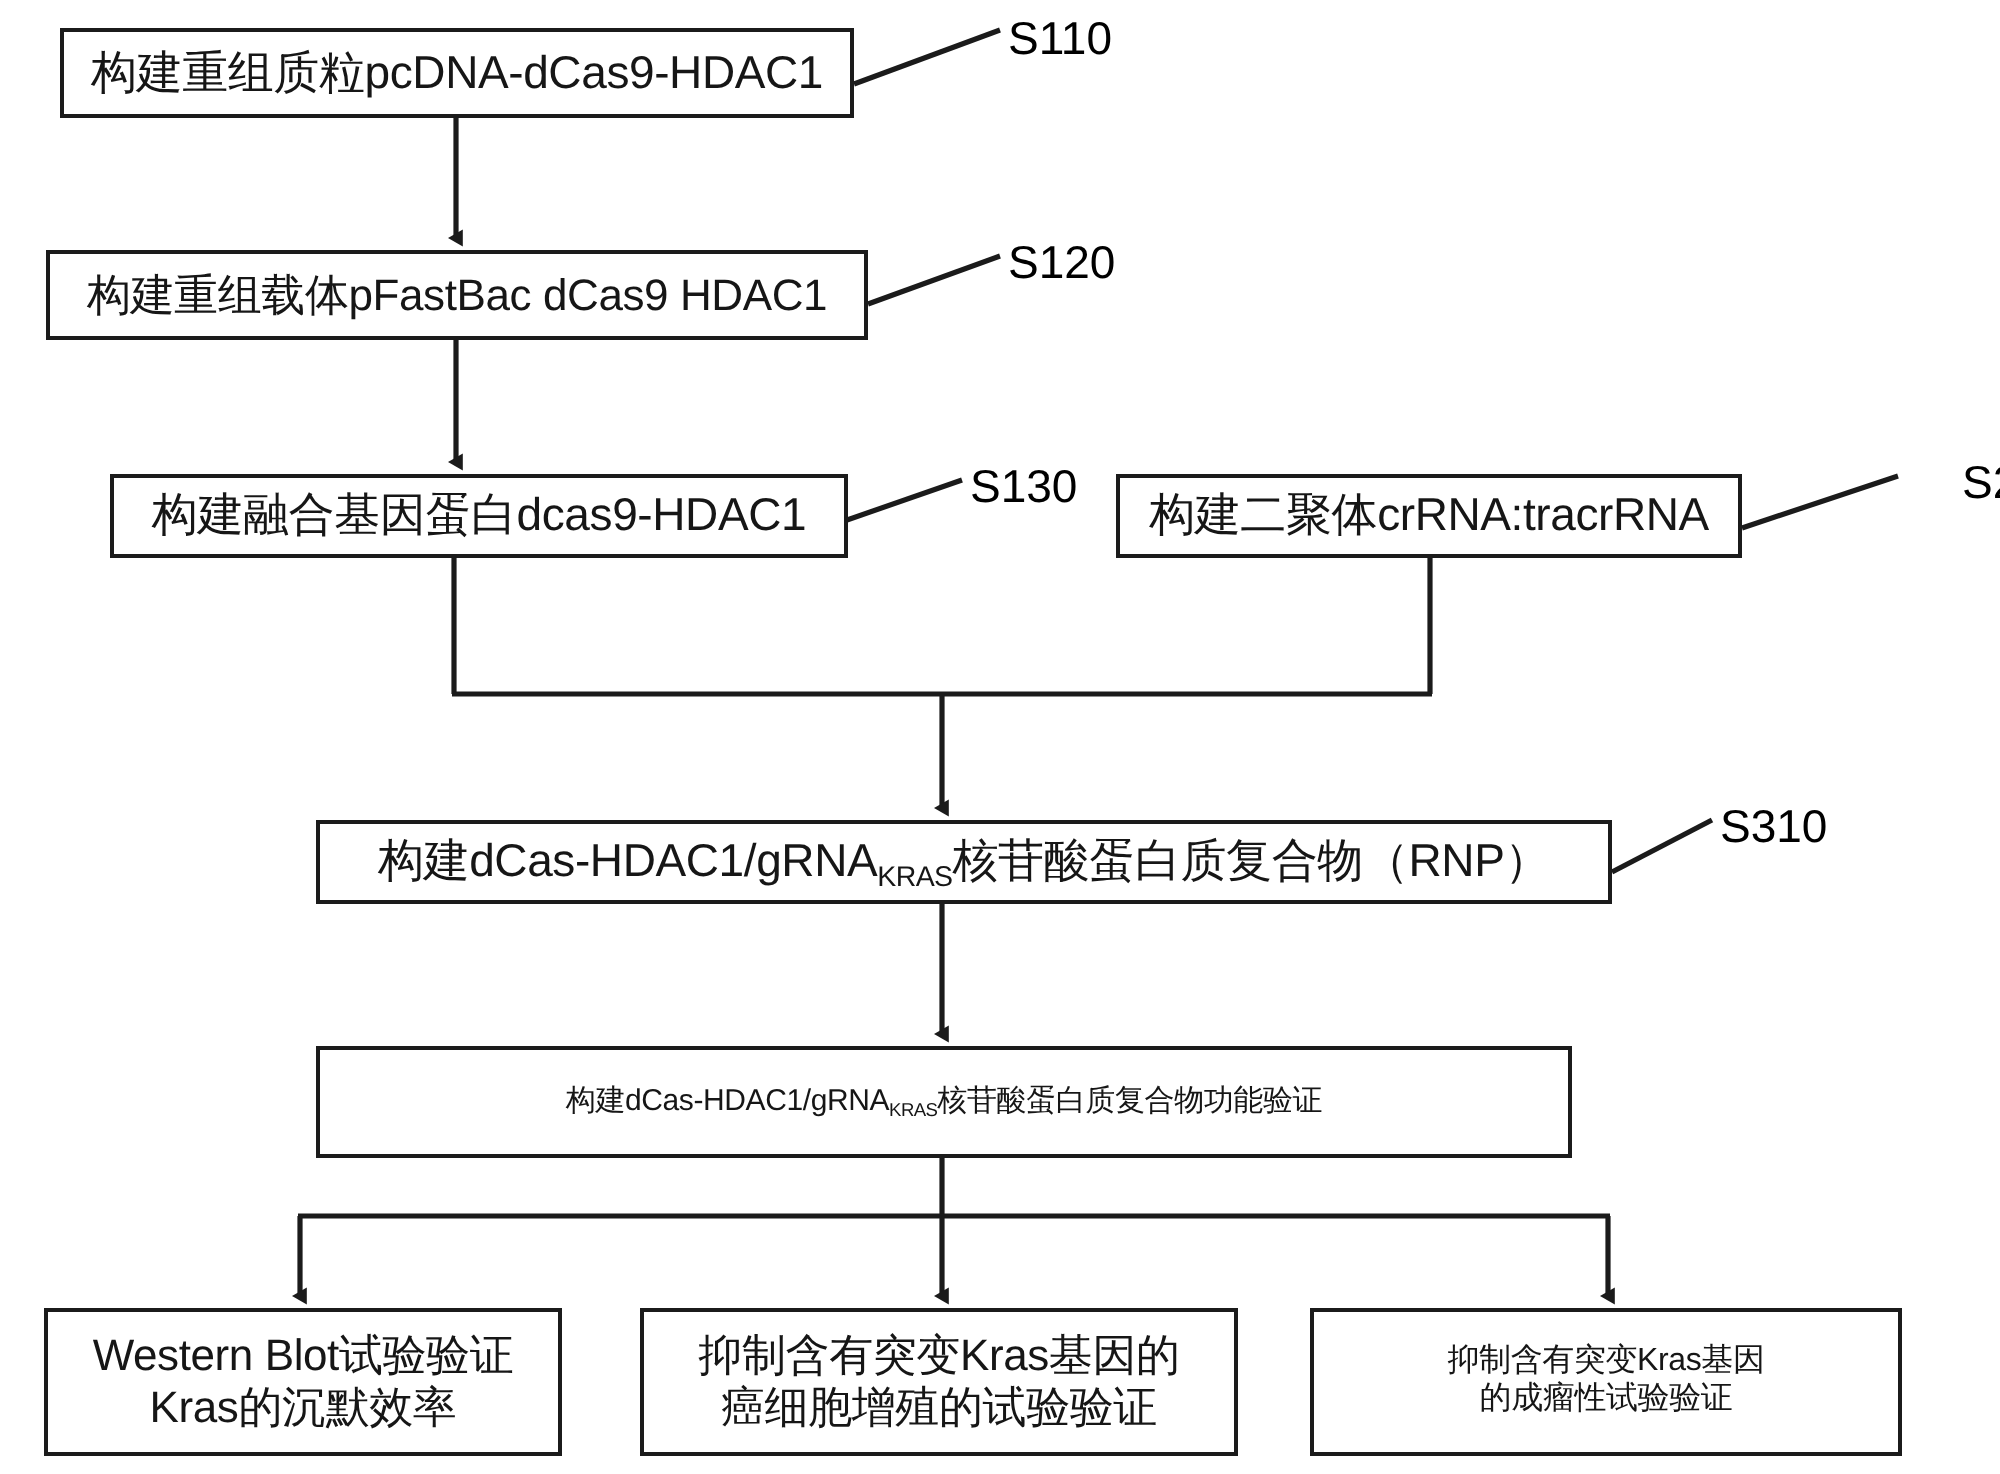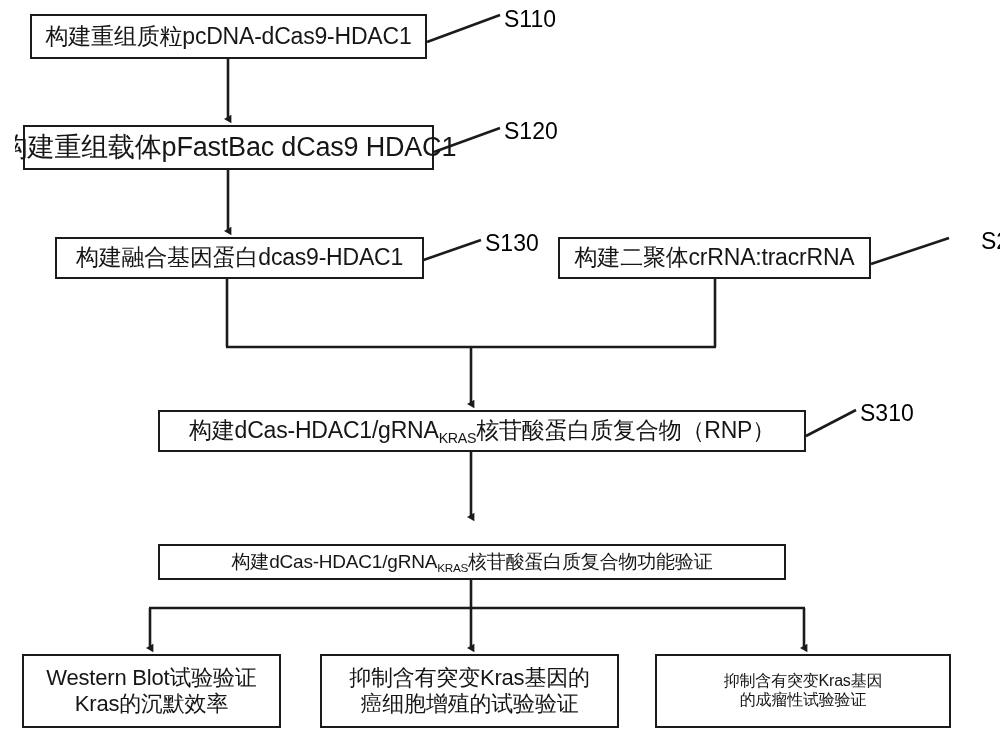--- a/index.html
+++ b/index.html
@@ -56,25 +56,25 @@
   sub {
     font-size: 0.62em;
     vertical-align: baseline;
     position: relative;
     top: 0.33em;
     letter-spacing: -0.3px;
   }
 
   
   #n-s110 { left: 15px;  top: 14px;  width: 397px; height: 45px;  font-size: 23px; }
-  #n-s120 { left: 8px;   top: 125px; width: 411px; height: 45px;  font-size: 27px; }
+  #n-s120 { left: 8px;   top: 125px; width: 411px; height: 45px;  font-size: 22px; }
   #n-s130 { left: 40px;  top: 237px; width: 369px; height: 42px;  font-size: 23px; }
   #n-s210 { left: 543px; top: 237px; width: 313px; height: 42px;  font-size: 23px; }
   #n-s310 { left: 143px; top: 410px; width: 648px; height: 42px;  font-size: 23px; }
-  #n-verify { left: 143px; top: 544px; width: 628px; height: 36px; font-size: 19px; }
+  #n-verify { left: 143px; top: 523px; width: 628px; height: 56px; font-size: 15px; }
   #n-b1 { left: 7px;   top: 654px; width: 259px; height: 74px; font-size: 22px; }
   #n-b2 { left: 305px; top: 654px; width: 299px; height: 74px; font-size: 22px; }
   #n-b3 { left: 640px; top: 654px; width: 296px; height: 74px; font-size: 16px; }
 
   
   #lbl-s110 { left: 489px; top: 6px; }
   #lbl-s120 { left: 489px; top: 118px; }
   #lbl-s130 { left: 470px; top: 230px; }
   #lbl-s210 { left: 966px; top: 228px; }
   #lbl-s310 { left: 845px; top: 400px; }

